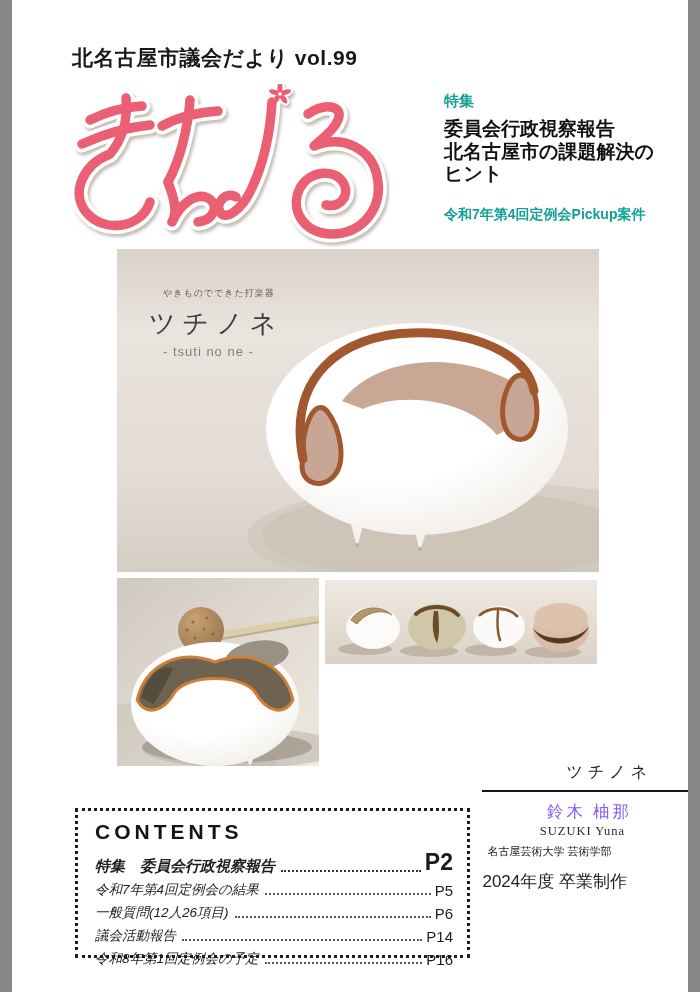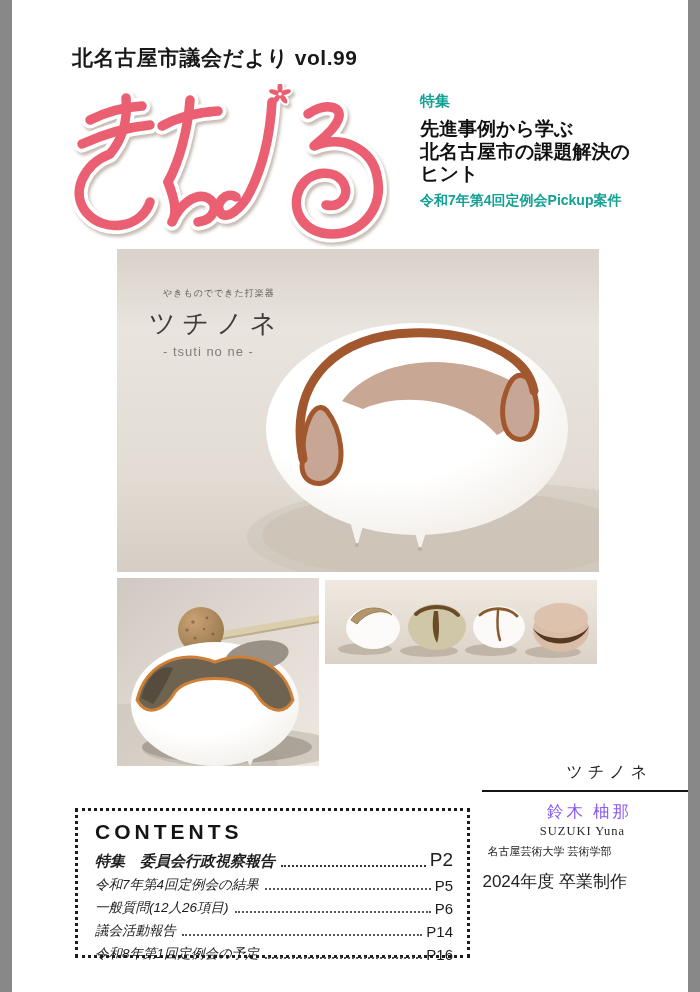--- a/index.html
+++ b/index.html
@@ -9,44 +9,44 @@
     background:#ffffff; overflow:hidden; color:#1a1a1a;
   }
   
   .masthead {
     position:absolute; left:60px; top:44px;
     font-size:21px; font-weight:700; letter-spacing:0.5px; color:#181818;
   }
   
   .logo-svg { position:absolute; left:56px; top:84px; width:322px; height:166px; }
   
-  .feature { position:absolute; left:408px; top:92px; width:250px; }
+  .feature { position:absolute; left:432px; top:92px; width:250px; }
   .feature-label { font-size:15px; font-weight:700; color:#14a095; }
   .feature-title { margin-top:7px; font-size:19px; font-weight:700; line-height:22.5px; color:#111; }
-  .feature-pickup { margin-top:6px; font-size:14px; font-weight:700; color:#14a095; }
+  .feature-pickup { margin-top:20px; font-size:14px; font-weight:700; color:#14a095; }
   .feature-bullet { margin-top:5px; font-size:13px; line-height:17.5px; color:#222; }
   
   .photo { position:absolute; display:block; }
   .photo-main { left:105px; top:249px; width:482px; height:323px; }
   .photo-mallet { left:105px; top:578px; width:202px; height:188px; }
   .photo-sizes { left:313px; top:580px; width:272px; height:84px; }
   .photo-main-caption { position:absolute; left:151px; top:287px; font-size:9px; letter-spacing:1px; color:#5f5b56; }
   .photo-main-title { position:absolute; left:137px; top:306px; font-size:26px; font-weight:400; letter-spacing:7px; color:#413e3b; }
   .photo-main-sub { position:absolute; left:151px; top:344px; font-size:13px; letter-spacing:1px; color:#837e79; }
   
   .contents-box {
     position:absolute; left:63px; top:808px; width:395px; height:150px;
     border:3px dotted #1c1c1c; padding:9px 14px 6px 17px; background:#fff;
   }
   .contents-heading { font-size:21px; letter-spacing:4px; font-weight:600; color:#141414; }
   .toc-row { display:flex; align-items:flex-end; margin-top:5px; }
   .toc-row .label { font-size:13.5px; color:#1d1d1d; white-space:nowrap;font-style:italic; }
   .toc-row .page-no { font-size:15px; color:#1d1d1d; white-space:nowrap; }
   .toc-row.bold .label { font-size:15px; font-weight:700; }
-  .toc-row.bold .page-no { font-size:19px; font-weight:400; }
+  .toc-row.bold .page-no { font-size:23px; font-weight:700; }
   .toc-leader { flex:1; border-bottom:2px dotted #555; margin:0 4px 4px 6px; min-width:20px; }
   .toc-row.bold .toc-leader { border-bottom-color:#333; }
   
   .credits { position:absolute; left:455px; top:762px; width:240px; text-align:right; }
   .credit-work { font-family:"Liberation Serif", serif; font-size:16px; letter-spacing:5px; color:#222; padding-right:55px; }
   .credit-rule { margin-top:7px; height:2px; background:#151515; width:225px; margin-left:15px; }
   .credit-name { margin-top:9px; font-family:"Liberation Serif", serif; font-size:16.5px; letter-spacing:3px; color:#8b5cf6; padding-right:75px; }
   .credit-latin { margin-top:1px; font-family:"Liberation Serif", serif; font-size:12.5px; letter-spacing:1px; color:#2a2a2a; padding-right:82px; }
   .credit-affil { margin-top:5px; font-size:11px; color:#222; padding-right:75px;text-align:center; }
   .credit-prod { margin-top:11px; font-size:17px; color:#222; padding-right:80px; }
@@ -87,21 +87,21 @@
       <use href="#logoFlower" fill="#ea6172" stroke="#ffffff" stroke-width="4"></use>
       <use href="#logoStrokes" stroke="#ea6172" stroke-width="9.5"></use>
       <use href="#logoFlower" fill="#ea6172"></use>
       <circle cx="212" cy="10" r="1.8" fill="#ffffff"></circle>
     </g>
   </svg>
 
   <div class="feature">
     <div class="feature-label">特集</div>
     <div class="feature-title">
-      <div>先進事例から学ぶ</div>
+      <div>委員会行政視察報告</div>
       <div>北名古屋市の課題解決の</div>
       <div>ヒント</div>
     </div>
     <div class="feature-pickup">令和7年第4回定例会Pickup案件</div>
   </div>
 
   <svg class="photo photo-main" viewBox="0 0 482 323">
     <defs>
       <linearGradient id="mBg" x1="0" y1="0" x2="0" y2="1">
         <stop offset="0" stop-color="#d9d2ca"></stop>

